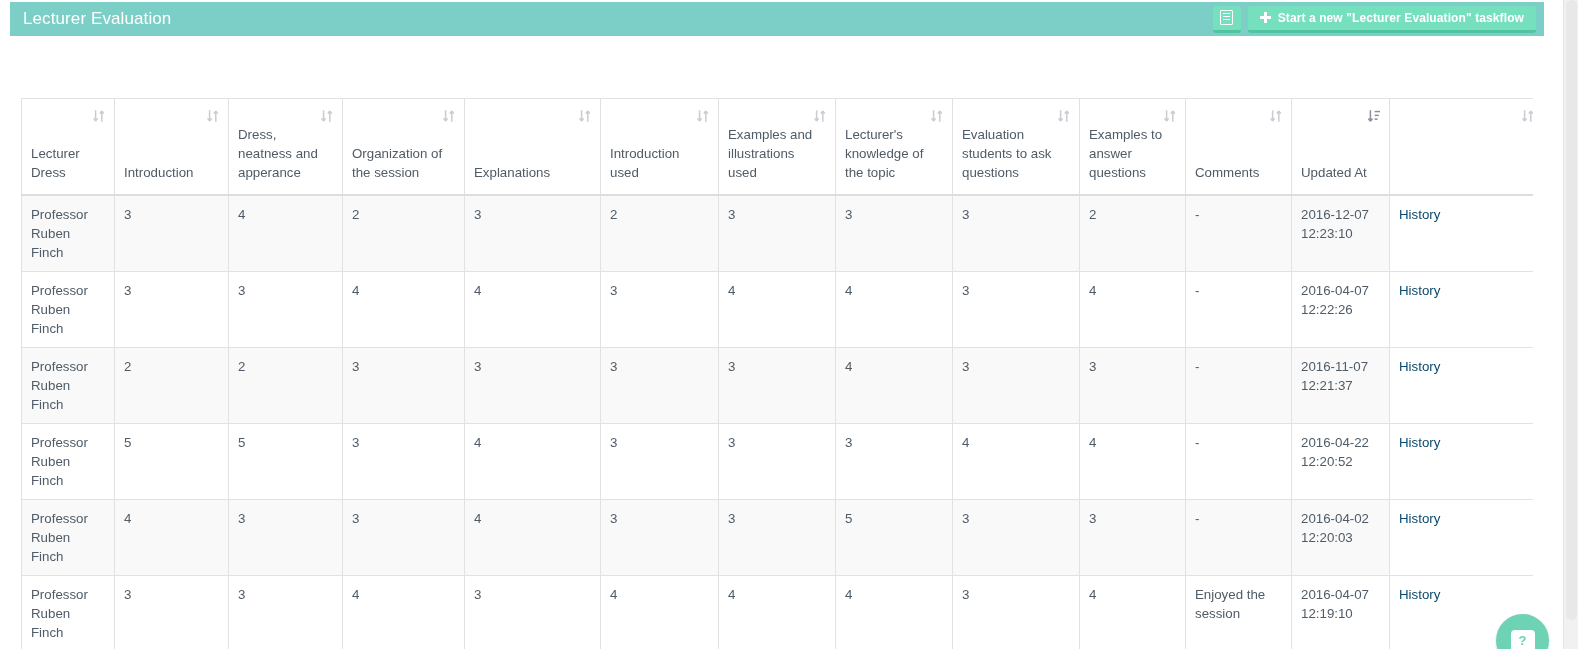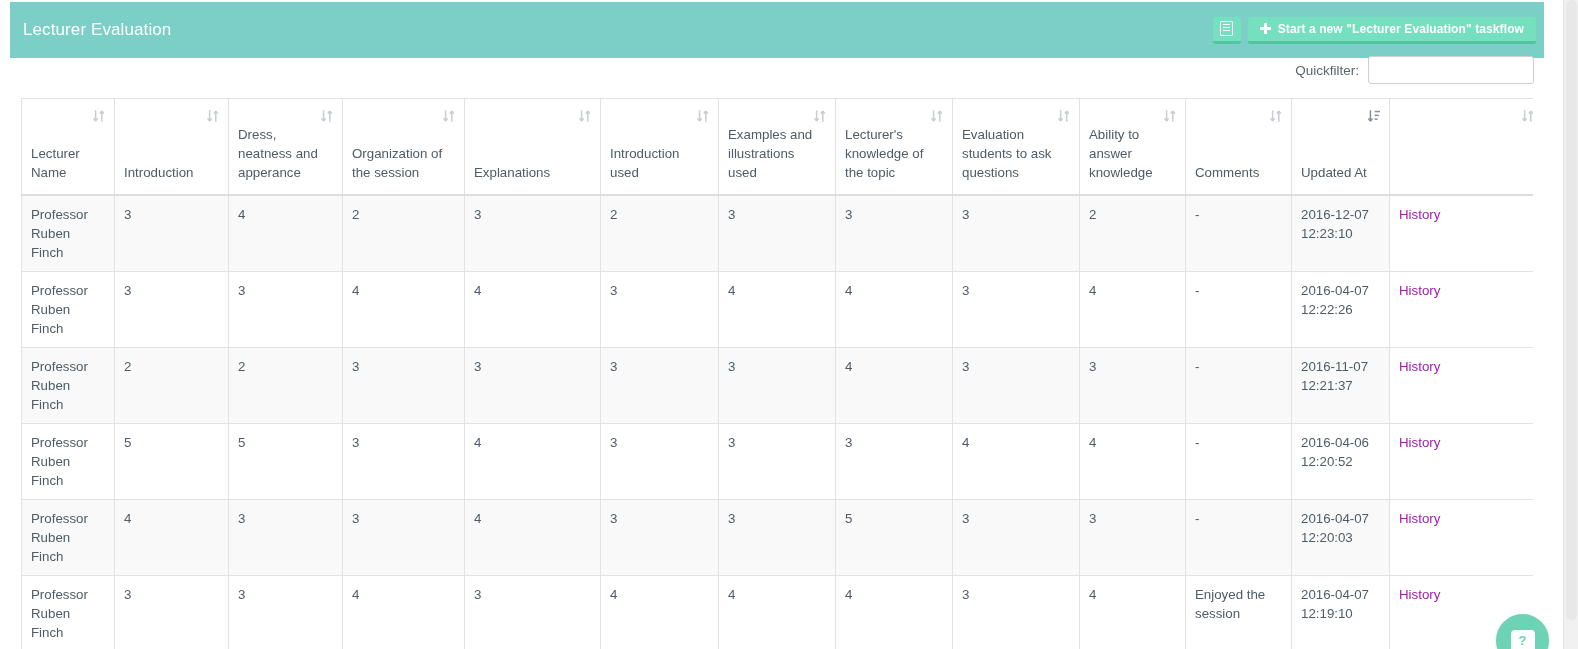--- a/index.html
+++ b/index.html
@@ -16,21 +16,21 @@
     width: 1578px;
     height: 649px;
     background: #ffffff;
     overflow: hidden;
   }
 
   
   .topbar {
     position: absolute;
     left: 10px; top: 2px;
-    width: 1534px; height: 56px;
+    width: 1534px; height: 34px;
     background: #7ccfc7;
     display: flex;
     align-items: center;
     padding: 0 8px 0 13px;
   }
   .topbar-title {
     color: #ffffff;
     font-size: 17px;
     line-height: 20px;
     letter-spacing: 0.1px;
@@ -180,21 +180,21 @@
   }
   table.grid tbody td {
     padding: 9px 9px 9px 9px;
     line-height: 19px;
     height: 74px;
     background: #ffffff;
   }
   table.grid tbody tr.odd td { background: #f9f9f9; }
   table.grid tbody td.cell-history { background: #ffffff !important; }
   .history-link {
-    color: #a21caf;
+    color: #0c4a6e;
     text-decoration: none;
     cursor: pointer;
     text-align: center;
   }
 
   
   col.c-name    { width: 93px; }
   col.c-m       { width: 114px; }
   col.c-dress   { width: 114px; }
   col.c-org     { width: 122px; }
@@ -262,24 +262,20 @@
       <button class="btn-icon">
         <span class="list-glyph"></span>
       </button>
       <button class="btn-primary">
         <span class="plus-icon"></span>
         <span>Start a new "Lecturer Evaluation"  taskflow</span>
       </button>
     </div>
   </div>
 
-  <div class="quickfilter-row">
-    <span class="quickfilter-label">Quickfilter:</span>
-    <input class="quickfilter-input" type="text" placeholder="" style="">
-  </div>
 
   <div class="table-wrap">
     <table class="grid">
       <colgroup>
         <col class="c-name">
           <col class="c-m">
           <col class="c-dress">
           <col class="c-org">
         <col class="c-comm">
           <col class="c-expl">
@@ -291,21 +287,21 @@
           <col class="c-upd">
         <col class="c-act">
       </colgroup>
       <thead>
         <tr id="header-row">
             <th>
               <svg class="sort-icon" viewBox="0 0 14 14" xmlns="http://www.w3.org/2000/svg">
                 <path d="M3.6 1.2 L3.6 12.0 M3.6 12.0 L1.6 9.4 M3.6 12.0 L5.6 9.4" fill="none" stroke="#c9ccd1" stroke-width="1.5"></path>
                 <path d="M9.8 12.8 L9.8 2.0 M9.8 2.0 L7.8 4.6 M9.8 2.0 L11.8 4.6" fill="none" stroke="#c9ccd1" stroke-width="1.5"></path>
               </svg>
-              <span class="th-label">Lecturer Name</span>
+              <span class="th-label">Lecturer Dress</span>
             </th>
             <th>
               <svg class="sort-icon" viewBox="0 0 14 14" xmlns="http://www.w3.org/2000/svg">
                 <path d="M3.6 1.2 L3.6 12.0 M3.6 12.0 L1.6 9.4 M3.6 12.0 L5.6 9.4" fill="none" stroke="#c9ccd1" stroke-width="1.5"></path>
                 <path d="M9.8 12.8 L9.8 2.0 M9.8 2.0 L7.8 4.6 M9.8 2.0 L11.8 4.6" fill="none" stroke="#c9ccd1" stroke-width="1.5"></path>
               </svg>
               <span class="th-label">Introduction</span>
             </th>
             <th>
               <svg class="sort-icon" viewBox="0 0 14 14" xmlns="http://www.w3.org/2000/svg">
@@ -354,21 +350,21 @@
                 <path d="M3.6 1.2 L3.6 12.0 M3.6 12.0 L1.6 9.4 M3.6 12.0 L5.6 9.4" fill="none" stroke="#c9ccd1" stroke-width="1.5"></path>
                 <path d="M9.8 12.8 L9.8 2.0 M9.8 2.0 L7.8 4.6 M9.8 2.0 L11.8 4.6" fill="none" stroke="#c9ccd1" stroke-width="1.5"></path>
               </svg>
               <span class="th-label">Evaluation students to ask questions</span>
             </th>
             <th>
               <svg class="sort-icon" viewBox="0 0 14 14" xmlns="http://www.w3.org/2000/svg">
                 <path d="M3.6 1.2 L3.6 12.0 M3.6 12.0 L1.6 9.4 M3.6 12.0 L5.6 9.4" fill="none" stroke="#c9ccd1" stroke-width="1.5"></path>
                 <path d="M9.8 12.8 L9.8 2.0 M9.8 2.0 L7.8 4.6 M9.8 2.0 L11.8 4.6" fill="none" stroke="#c9ccd1" stroke-width="1.5"></path>
               </svg>
-              <span class="th-label">Ability to answer knowledge</span>
+              <span class="th-label">Examples to answer questions</span>
             </th>
             <th>
               <svg class="sort-icon" viewBox="0 0 14 14" xmlns="http://www.w3.org/2000/svg">
                 <path d="M3.6 1.2 L3.6 12.0 M3.6 12.0 L1.6 9.4 M3.6 12.0 L5.6 9.4" fill="none" stroke="#c9ccd1" stroke-width="1.5"></path>
                 <path d="M9.8 12.8 L9.8 2.0 M9.8 2.0 L7.8 4.6 M9.8 2.0 L11.8 4.6" fill="none" stroke="#c9ccd1" stroke-width="1.5"></path>
               </svg>
               <span class="th-label">Comments</span>
             </th>
             <th>
               <svg class="sort-icon" viewBox="0 0 14 14" xmlns="http://www.w3.org/2000/svg">
@@ -439,36 +435,36 @@
             <td>5</td>
             <td>5</td>
             <td>3</td>
             <td>4</td>
             <td>3</td>
             <td>3</td>
             <td>3</td>
             <td>4</td>
             <td>4</td>
             <td>-</td>
-            <td>2016-04-06 12:20:52</td>
+            <td>2016-04-22 12:20:52</td>
             <td class="cell-history"><span class="history-link">History</span></td>
           </tr>
           <tr class="odd">
             <td>Professor Ruben Finch</td>
             <td>4</td>
             <td>3</td>
             <td>3</td>
             <td>4</td>
             <td>3</td>
             <td>3</td>
             <td>5</td>
             <td>3</td>
             <td>3</td>
             <td>-</td>
-            <td>2016-04-07 12:20:03</td>
+            <td>2016-04-02 12:20:03</td>
             <td class="cell-history"><span class="history-link">History</span></td>
           </tr>
           <tr>
             <td>Professor Ruben Finch</td>
             <td>3</td>
             <td>3</td>
             <td>4</td>
             <td>3</td>
             <td>4</td>
             <td>4</td>

